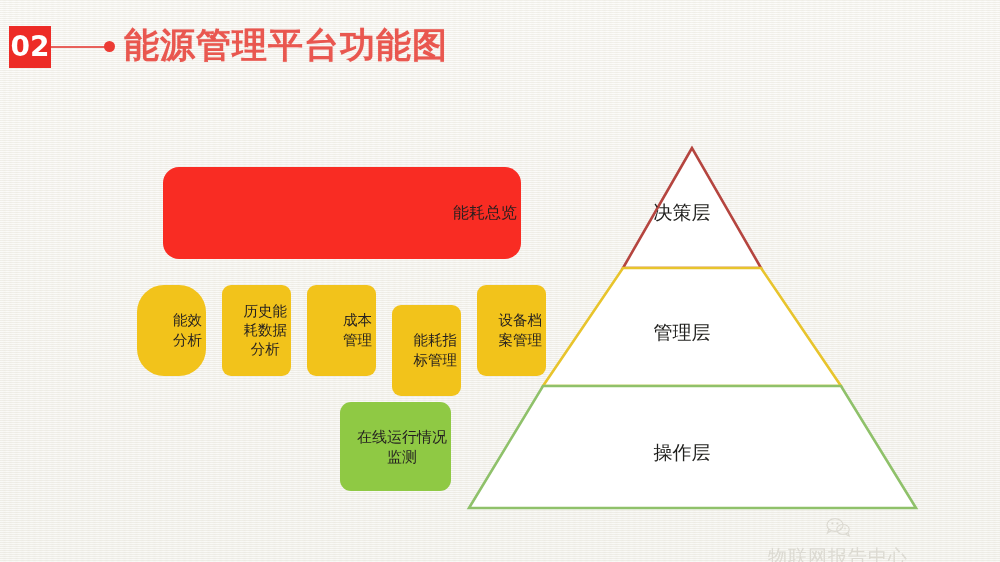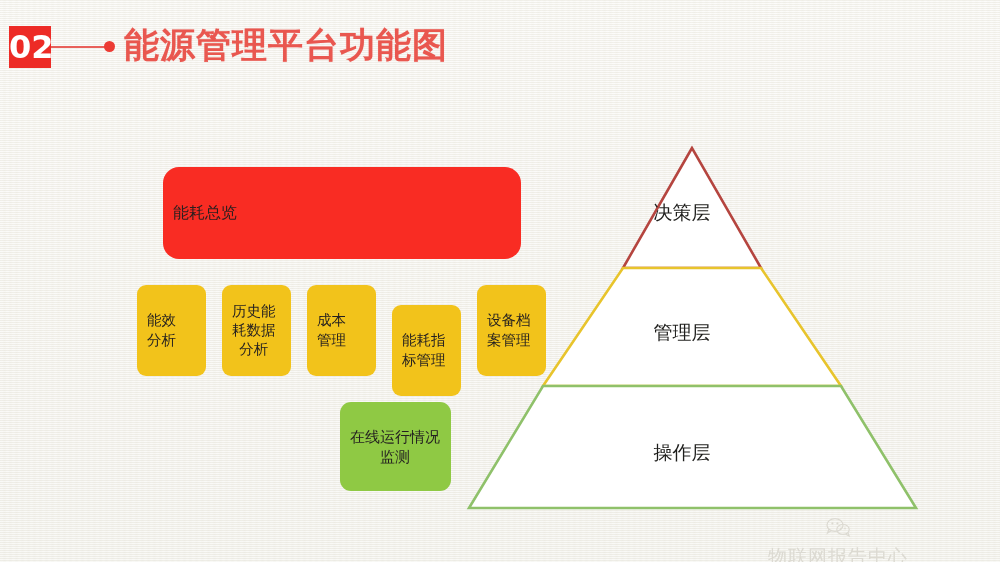--- a/index.html
+++ b/index.html
@@ -36,21 +36,21 @@
 
   
   #header-badge {
     position: absolute;
     left: 9px;
     top: 26px;
     width: 42px;
     height: 42px;
     background: #ed2b26;
     color: #ffffff;
-    font-size: 32px;
+    font-size: 28px;
     font-weight: bold;
     line-height: 42px;
     text-align: center;
     letter-spacing: 0px;
     font-family: "DejaVu Sans", sans-serif;
   }
   #header-connector {
     position: absolute;
     left: 51px;
     top: 46px;
@@ -77,25 +77,25 @@
     letter-spacing: 1px;
     white-space: nowrap;
     text-shadow: 0 0 1px rgba(233,87,79,0.35);
   }
 
   
   .fn-box {
     position: absolute;
     display: flex;
     align-items: center;
-    justify-content: flex-start;
+    justify-content: flex-end;
     text-align: center;
     color: #231f20;
     box-sizing: border-box;
-    padding: 10px;
+    padding: 4px;
     line-height: 1.32;
   }
 
   #box-overview {
     left: 163px;
     top: 167px;
     width: 358px;
     height: 92px;
     background: #f92c23;
     border-radius: 16px;
@@ -104,21 +104,21 @@
   }
 
   .box-yellow {
     background: #f2c31b;
     border-radius: 9px;
     font-size: 14.5px;
     top: 285px;
     height: 91px;
     width: 69px;
   }
-  #box-y1 { left: 137px; }
+  #box-y1 { left: 137px; border-radius: 27px; }
   #box-y2 { left: 222px; }
   #box-y3 { left: 307px; font-family: Liberation Serif, serif; }
   #box-y4 { left: 392px; margin-top: 20px; }
   #box-y5 { left: 477px; }
 
   .box-green {
     background: #8fc944;
     border-radius: 11px;
     font-size: 15px;
     top: 402px;

